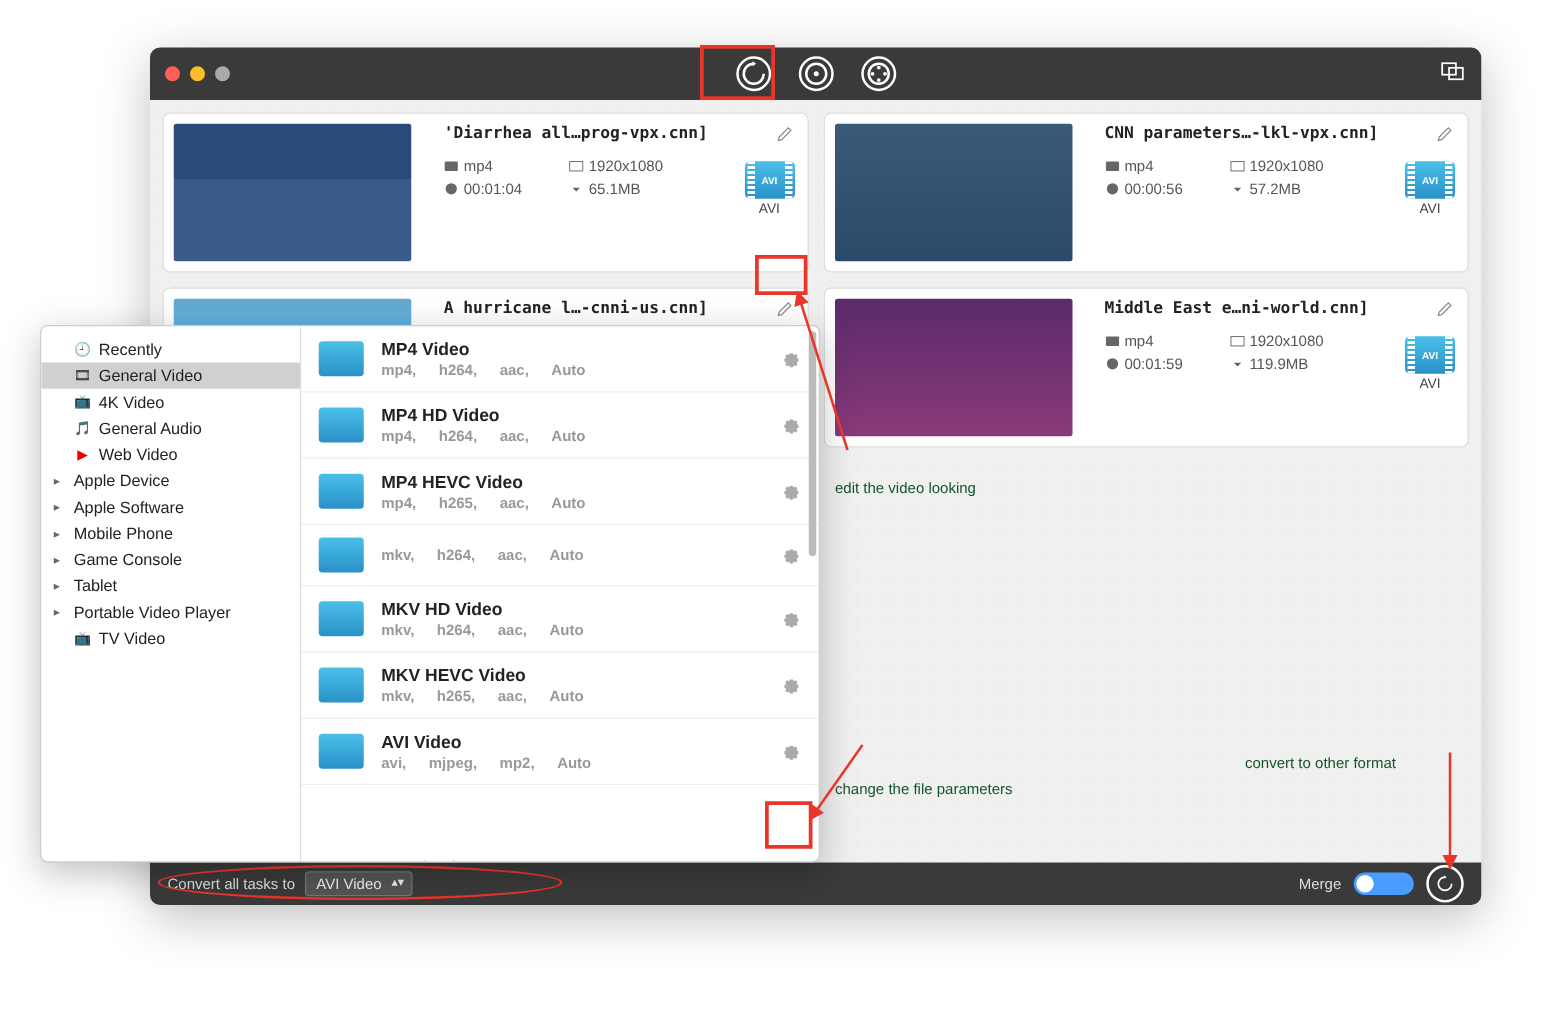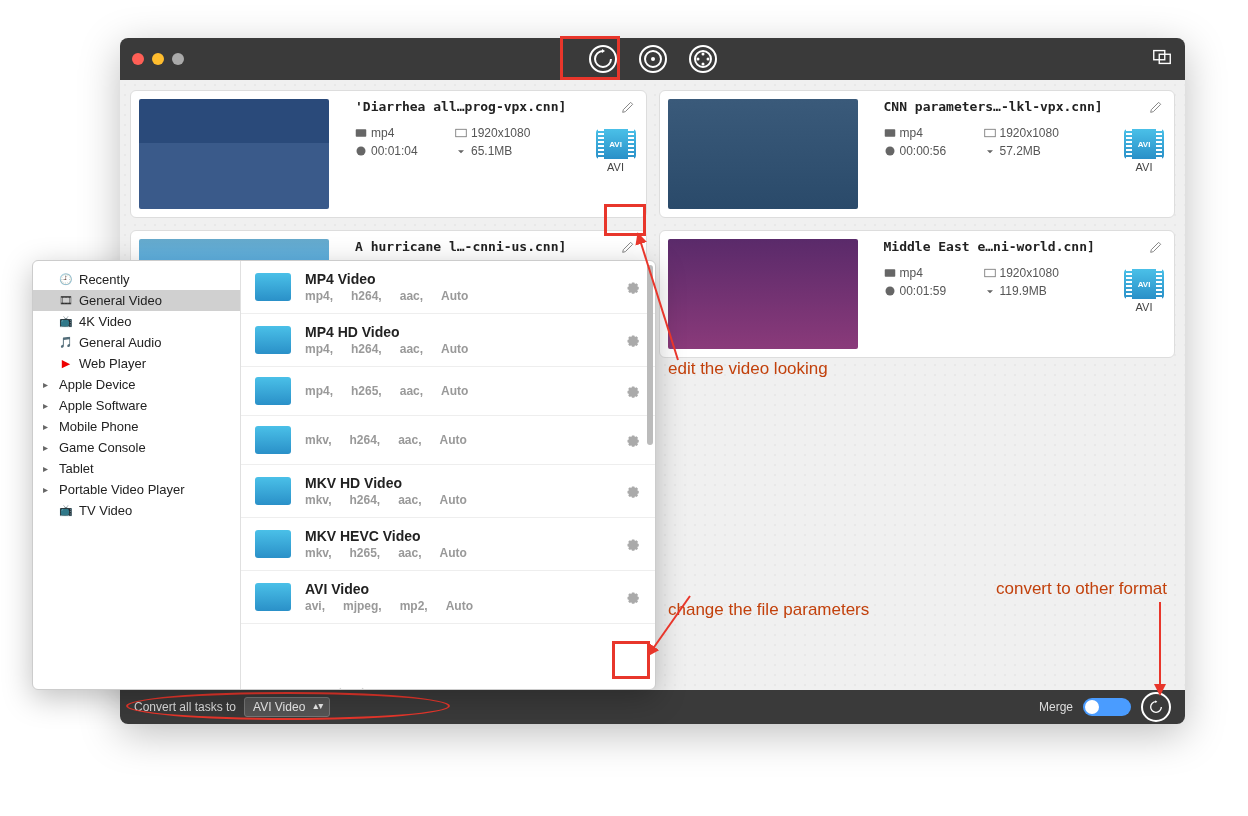--- a/index.html
+++ b/index.html
@@ -66,21 +66,21 @@
 .fmt-info { flex: 1; }
 .fmt-name { font-size: 14px; color: #222; margin-bottom: 2px; }
 .fmt-detail { font-size: 12px; color: #999; }
 .fmt-detail span { margin-right: 18px; }
 .gear { width: 18px; height: 18px; cursor: pointer; }
 .gear svg { width: 18px; height: 18px; fill: #aaa; }
 .scrollbar-track { position: absolute; right: 2px; top: 4px; width: 6px; height: 220px; background: transparent; }
 .scrollbar-thumb { width: 6px; height: 180px; background: #bbb; border-radius: 3px; }
 
 
-.anno-text { position: absolute; color: #c2410c; font-size: 17px; font-family: Arial; }
+.anno-text { position: absolute; color: #14532d; font-size: 12px; font-family: Arial; margin-top: 24px; }
 .anno-arrow { position: absolute; }
 .ellipse-anno { position: absolute; border: 2px solid #e8362b; border-radius: 50%; pointer-events: none; }
 </style>
 </head>
 <body>
 
 <div class="window">
 
   <div class="titlebar">
     <div class="traffic">
@@ -307,21 +307,21 @@
         <span>4K Video</span>
       </div>
     <div class="cat-item" offset="">
         <span class="chev"></span>
         <span class="cat-icon">🎵</span>
         <span>General Audio</span>
       </div>
     <div class="cat-item">
         <span class="chev"></span>
         <span class="cat-icon" style="color:#e00;">▶</span>
-        <span>Web Player</span>
+        <span>Web Video</span>
       </div>
     <div class="cat-item">
         <span class="chev">▸</span>
         <span>Apple Device</span>
       </div>
     <div class="cat-item">
         <span class="chev">▸</span>
         <span>Apple Software</span>
       </div>
     <div class="cat-item">
@@ -368,20 +368,21 @@
     </div>
     <div class="gear">
       <svg viewBox="0 0 24 24">
             <path d="M12 8a4 4 0 1 0 0 8 4 4 0 0 0 0-8zm9 4l-2-1 1-2-2-2-2 1-1-2h-3l-1 2-2-1-2 2 1 2-2 1v3l2 1-1 2 2 2 2-1 1 2h3l1-2 2 1 2-2-1-2 2-1z" fill="#aaa"></path>
           </svg>
     </div>
       </div>
       <div class="format-row">
     <div class="fmt-icon"></div>
     <div class="fmt-info">
+      <div class="fmt-name">MP4 HEVC Video</div>
       <div class="fmt-detail"><span>mp4,</span><span>h265,</span><span>aac,</span><span>Auto</span></div>
     </div>
     <div class="gear">
       <svg viewBox="0 0 24 24">
             <path d="M12 8a4 4 0 1 0 0 8 4 4 0 0 0 0-8zm9 4l-2-1 1-2-2-2-2 1-1-2h-3l-1 2-2-1-2 2 1 2-2 1v3l2 1-1 2 2 2 2-1 1 2h3l1-2 2 1 2-2-1-2 2-1z" fill="#aaa"></path>
           </svg>
     </div>
       </div>
       <div class="format-row">
     <div class="fmt-icon"></div>

